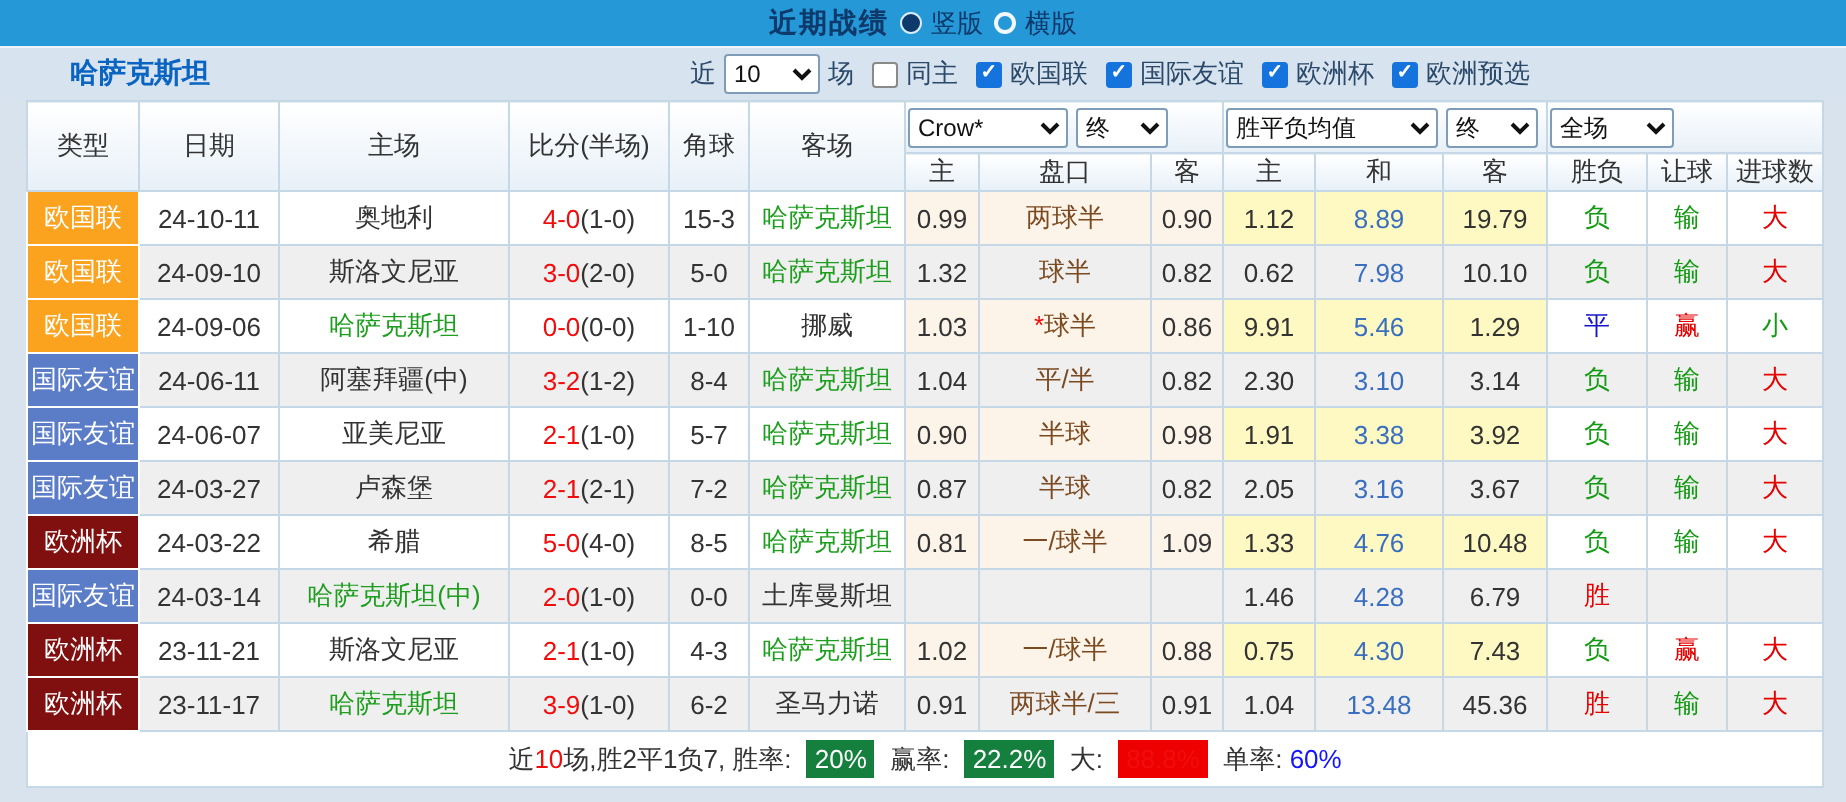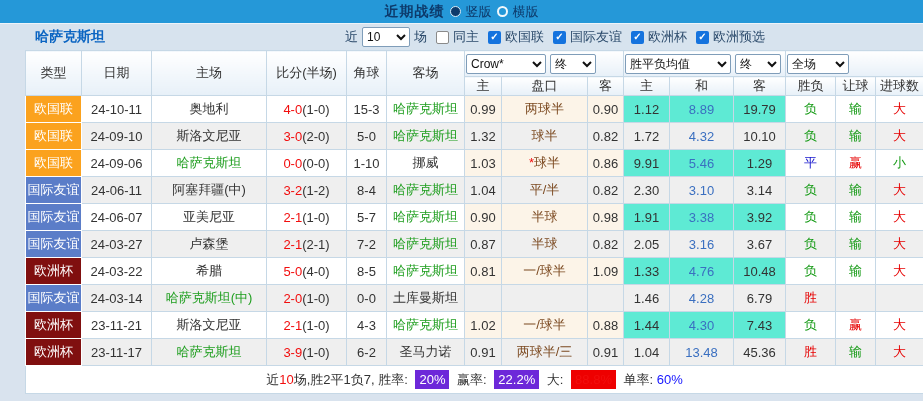--- a/index.html
+++ b/index.html
@@ -35,52 +35,52 @@
   .sel-recent { width:48px; }
   .checkbox {
     display:inline-flex; width:13px; height:13px; border-radius:2px;
     align-items:center; justify-content:center; cursor:pointer; margin-left:5px;
   }
   .checkbox.checked { background:#1573de; color:#fff; font-size:10px; font-weight:bold; line-height:1; }
   .checkbox.unchecked { background:#fff; border:1px solid #8a8a8a; }
   .chk-label { font-size:13px; color:#2b4a6b; cursor:pointer; }
   
   table {
-    margin-left:25px; width:897px; border-collapse:collapse; table-layout:fixed;
+    margin-left:13px; width:897px; border-collapse:collapse; table-layout:fixed;
     background:#fff;
   }
   th, td {
     border:1px solid #c6d8e6; text-align:center; font-size:13px; color:#333;
     white-space:nowrap; overflow:hidden; padding:0 1px;
   }
   thead th { background:linear-gradient(#ffffff,#e7f0f8); font-weight:normal; }
   thead tr.grp-row th { height:26px; }
   thead tr.sub-row th { height:19px; }
   .sel-wrap { display:flex; align-items:center; justify-content:flex-start; gap:4px; }
   .sel-bookmaker { width:80px; }
   .sel-state { width:46px; }
   .sel-avg { width:106px; }
   .sel-scope { width:62px; }
   tbody td { height:27px; }
   tbody tr.alt td { background:#efefef; }
   tbody td.type-cell { color:#fff; border:1px solid #fff; }
   tbody td.odds { background:#fcf4e8; }
   tbody td.handicap { color:#7c4a21; }
   tbody td.handicap .star { color:#f00d0d; }
-  tbody td.avg { background:#5eead4; }
+  tbody td.avg { background:#fef9c3; }
   tbody td.avg-mid { color:#3a6fc0; }
   .team-green { color:#1e9e1e; }
   .score { color:#f20d0d; }
   .half { color:#333; }
   
   tfoot td { height:28px; background:#fff; font-size:13px; color:#333; }
   tfoot .red { color:#f20d0d; }
   tfoot .blue { color:#1414ff; }
   .badge { display:inline-block; color:#fff; padding:2px 4px; margin:0 4px; }
-  .badge.green { background:#6d28d9; }
+  .badge.green { background:#15803d; }
   .badge.red { background:#ee0000; }
 </style>
 </head>
 <body>
 
 <div class="title-bar">
   <span class="title-text">近期战绩</span>
   <span class="radio selected"></span>
   <span class="radio-label">竖版</span>
   <span class="radio unselected"></span>
@@ -195,22 +195,22 @@
       <tr class="alt">
         <td class="type-cell" style="background: rgb(251, 162, 30);">欧国联</td>
         <td>24-09-10</td>
         <td>斯洛文尼亚</td>
         <td><span class="score">3-0</span><span class="half">(2-0)</span></td>
         <td>5-0</td>
         <td class="team-green">哈萨克斯坦</td>
         <td class="odds">1.32</td>
         <td class="odds handicap">球半</td>
         <td class="odds">0.82</td>
-        <td class="avg">1.72</td>
-        <td class="avg avg-mid">4.32</td>
+        <td class="avg">0.62</td>
+        <td class="avg avg-mid">7.98</td>
         <td class="avg">10.10</td>
         <td style="color: rgb(20, 154, 20);">负</td>
         <td style="color: rgb(20, 154, 20);">输</td>
         <td style="color: rgb(230, 0, 0);">大</td>
       </tr>
       <tr>
         <td class="type-cell" style="background: rgb(251, 162, 30);">欧国联</td>
         <td>24-09-06</td>
         <td class="team-green">哈萨克斯坦</td>
         <td><span class="score">0-0</span><span class="half">(0-0)</span></td>
@@ -314,21 +314,21 @@
       <tr>
         <td class="type-cell" style="background: rgb(128, 15, 15);">欧洲杯</td>
         <td>23-11-21</td>
         <td>斯洛文尼亚</td>
         <td><span class="score">2-1</span><span class="half">(1-0)</span></td>
         <td>4-3</td>
         <td class="team-green">哈萨克斯坦</td>
         <td class="odds">1.02</td>
         <td class="odds handicap">一/球半</td>
         <td class="odds">0.88</td>
-        <td class="avg">1.44</td>
+        <td class="avg">0.75</td>
         <td class="avg avg-mid">4.30</td>
         <td class="avg">7.43</td>
         <td style="color: rgb(20, 154, 20);">负</td>
         <td style="color: rgb(230, 0, 0);">赢</td>
         <td style="color: rgb(230, 0, 0);">大</td>
       </tr>
       <tr class="alt">
         <td class="type-cell" style="background: rgb(128, 15, 15);">欧洲杯</td>
         <td>23-11-17</td>
         <td class="team-green">哈萨克斯坦</td>

